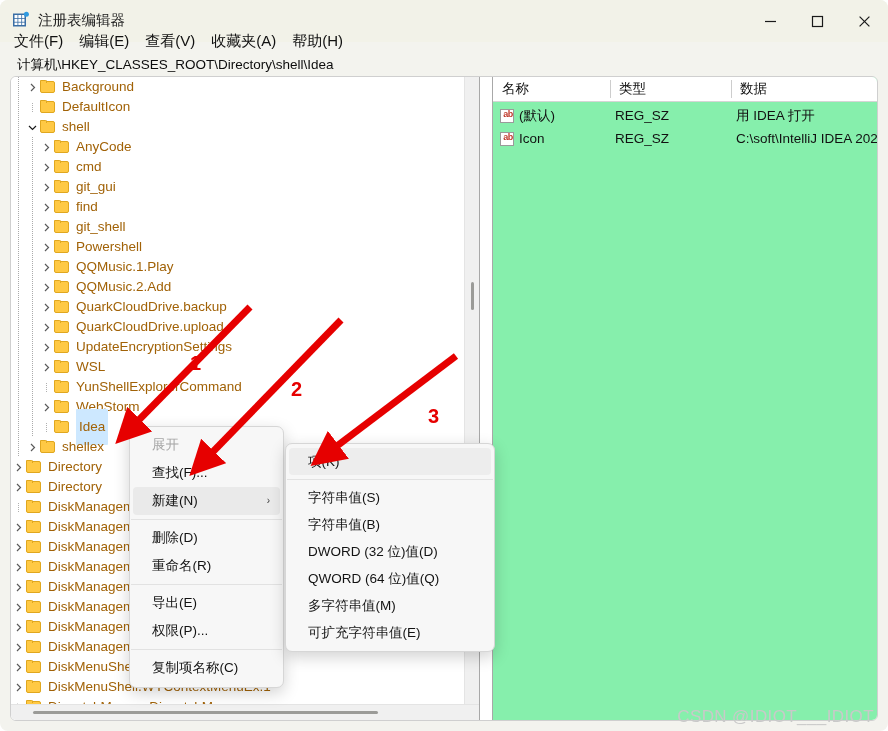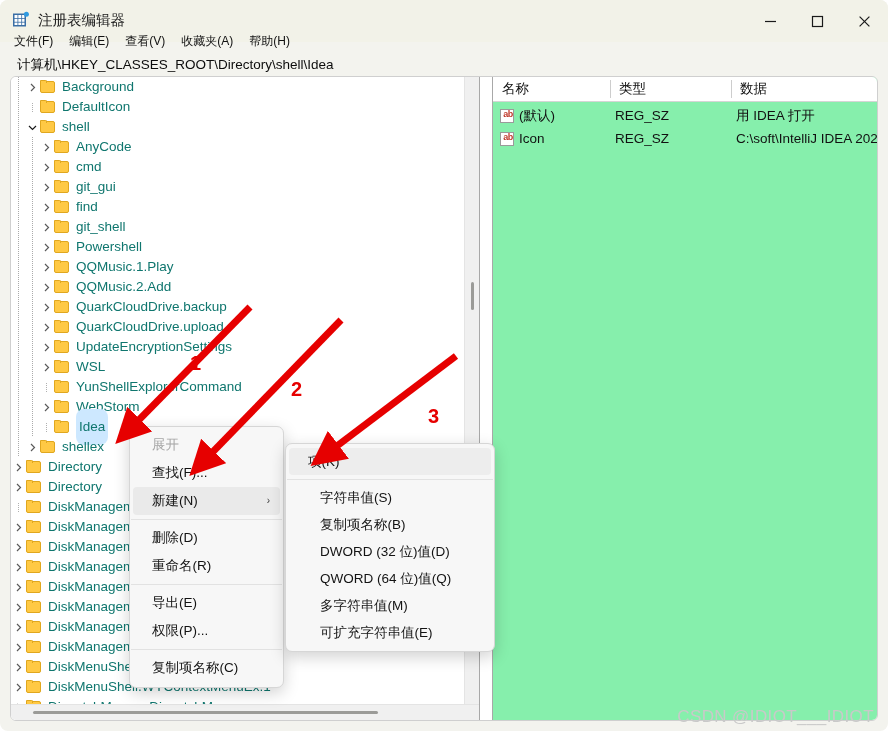--- a/index.html
+++ b/index.html
@@ -68,21 +68,21 @@
   .menubar {
     position: absolute;
     left: 0; top: 28px;
     width: 888px; height: 26px;
     display: flex;
     align-items: center;
     padding-left: 6px;
     box-sizing: border-box;
   }
   .menubar-item {
-    font-size: 12px;
+    font-size: 15px;
     color: #111;
     padding: 2px 8px;
     white-space: nowrap;
     cursor: default;
   }
 
   
   .addressbar {
     position: absolute;
     left: 0; top: 54px;
@@ -124,21 +124,21 @@
     width: 452px; height: 627px;
     overflow: hidden;
   }
   .tree-row {
     position: relative;
     height: 20px;
     display: flex;
     align-items: center;
     white-space: nowrap;
     font-size: 13.5px;
-    color: #0f766e;
+    color: #a16207;
     cursor: default;
   }
   .tree-row .twisty {
     width: 14px; height: 20px;
     display: flex; align-items: center; justify-content: center;
     flex: 0 0 14px;
     color: #5a5a5a;
     font-size: 9px;
   }
   .tree-row .twisty.expanded { color: #1a1a1a; }
@@ -178,21 +178,21 @@
     background: #ffc944;
     border: 1px solid #e0a71e;
     border-bottom: none;
     border-radius: 1px 2px 0 0;
     box-sizing: border-box;
   }
   .tree-label { line-height: 20px; }
   .tree-row.selected .tree-label {
     background: #cde8ff;
     padding: 8px 3px;
-    border-radius: 8px;
+    border-radius: 1px;
   }
   .tree-row.selected {
     background: linear-gradient(to right, transparent 0, transparent 0);
   }
 
   
   .tree-vscroll {
     position: absolute;
     left: 453px; top: 0px;
     width: 15px; height: 627px;
@@ -352,21 +352,21 @@
     border: 1px solid #d6d6d6;
     border-radius: 7px;
     box-shadow: 0 5px 16px rgba(0,0,0,0.18);
     padding: 4px 0 5px 0;
     box-sizing: border-box;
     z-index: 45;
   }
   .sub-item {
     height: 27px;
     line-height: 27px;
-    padding-left: 34px;
+    padding-left: 22px;
     font-size: 13.5px;
     color: #131313;
     white-space: nowrap;
     cursor: default;
   }
   .sub-item.highlight {
     background: #ededed;
     margin: 0 3px;
     border-radius: 4px;
     padding-left: 19px;
@@ -834,21 +834,21 @@
         <div class="ctx-item"><span>导出(E)</span></div>
         <div class="ctx-item"><span>权限(P)...</span></div>
         <div class="ctx-sep"></div>
         <div class="ctx-item"><span>复制项名称(C)</span></div>
       </div>
 
     <div class="submenu" id="submenu">
         <div class="sub-item highlight">项(K)</div>
         <div class="ctx-sep"></div>
         <div class="sub-item">字符串值(S)</div>
-        <div class="sub-item">复制项名称(B)</div>
+        <div class="sub-item">字符串值(B)</div>
         <div class="sub-item">DWORD (32 位)值(D)</div>
         <div class="sub-item">QWORD (64 位)值(Q)</div>
         <div class="sub-item">多字符串值(M)</div>
         <div class="sub-item">可扩充字符串值(E)</div>
       </div>
 
     <svg class="anno-svg" viewBox="0 0 888 731">
       <defs>
         <marker id="ah" markerWidth="5" markerHeight="5" refX="2.4" refY="2.5" orient="auto">
           <path d="M0,0 L5,2.5 L0,5 z" fill="#e60000"></path>

